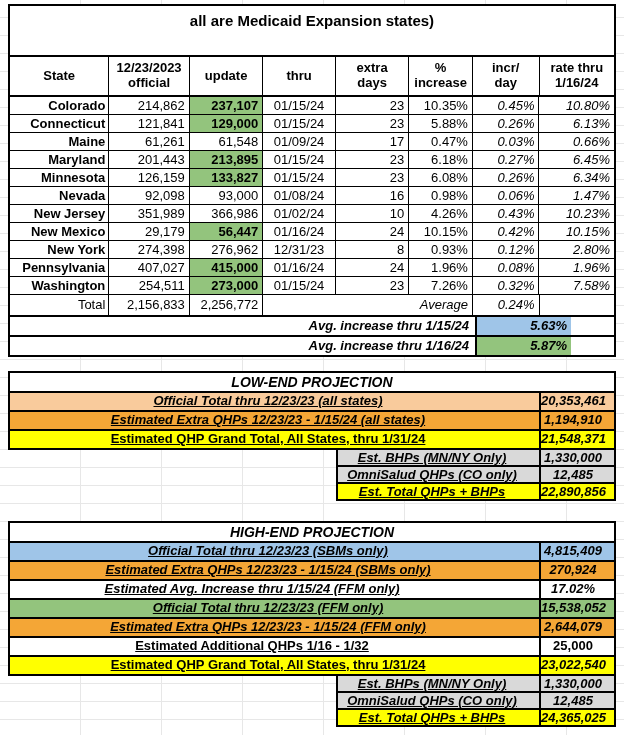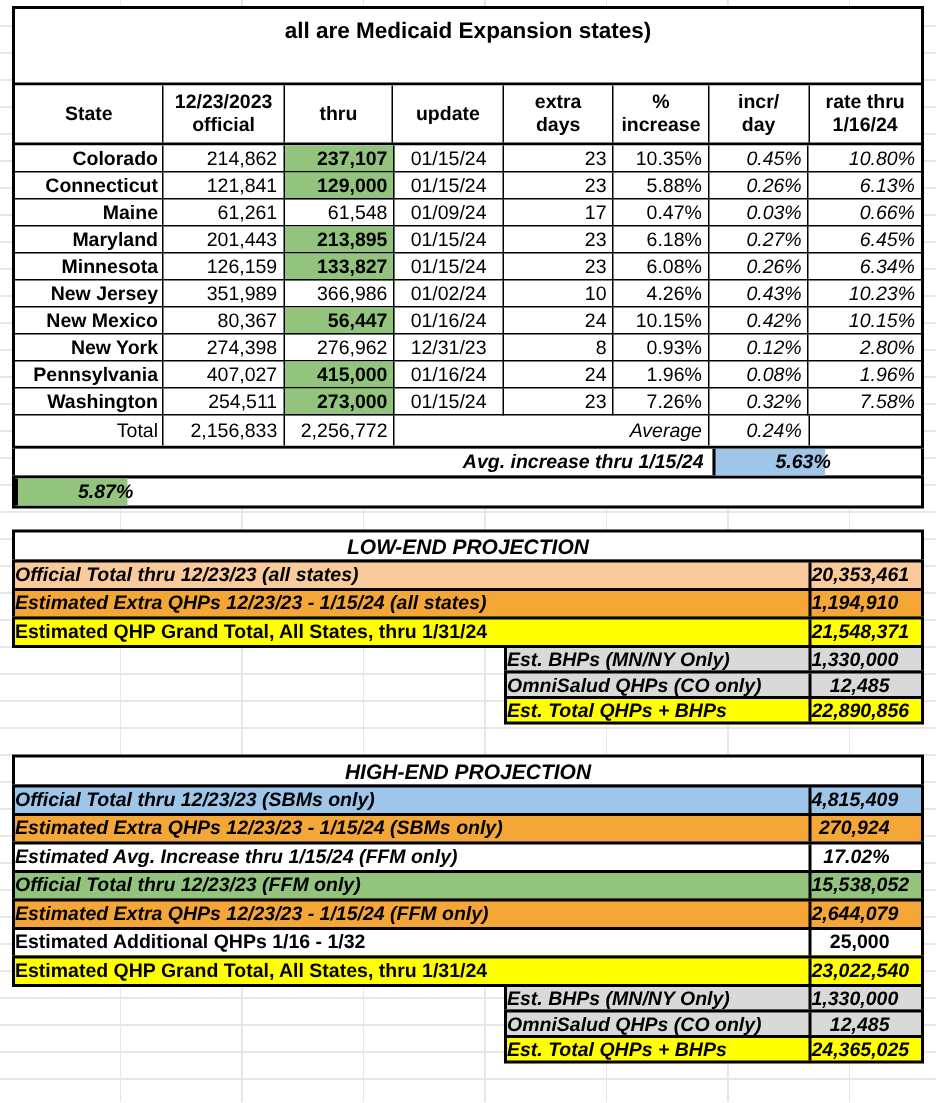--- a/index.html
+++ b/index.html
@@ -28,52 +28,52 @@
   .num { text-align: right; padding-right: 4px; }
   .state { font-weight: bold; text-align: right; padding-right: 3px; }
   .date { text-align: center; }
   .it { font-style: italic; }
   .reg { font-weight: normal; }
   .hl { background: #93C47D; font-weight: bold; }
   .total .c { height: 20px; line-height: 19px; font-weight: normal; border-bottom: none; }
   .avg-row { display: flex; border: 2px solid #000; margin-top: -2px; background: #fff; height: 22px; }
   .avg-label { width: 465px; text-align: right; font-weight: bold; font-style: italic;
                font-size: 13px; padding-right: 6px; line-height: 18px; }
-  .avg-value { width: 75px; border-left: 2px solid #000; text-align: right; font-weight: bold;
+  .avg-value { width: 96px; border-left: 2px solid #000; text-align: right; font-weight: bold;
                font-style: italic; font-size: 13px; padding-right: 4px; line-height: 18px; padding-left: 40px; }
   .gap1 { height: 14px; } .gap2 { height: 20px; }
   .proj-header { border: 2px solid #000; background: #fff; text-align: center; font-weight: bold;
                  font-style: italic; font-size: 14px; height: 22px; line-height: 18px; }
   .proj-row { display: flex; border: 2px solid #000; margin-top: -2px; height: 21px; }
   .proj-row.short { margin-left: 328px; width: 280px; height: 19px; }
-  .proj-label { flex: 1; text-align: left; font-weight: bold; font-size: 13px;
-                padding-right: 13px; line-height: 16px; overflow: hidden; white-space: nowrap; }
-  .proj-value { width: 75px; border-left: 2px solid #000; text-align: right; font-weight: bold;
-                font-size: 13px; padding-right: 21px; line-height: 16px; }
+  .proj-label { flex: 1; text-align: center; font-weight: bold; font-size: 13px;
+                padding-right: 13px; line-height: 16px; overflow: hidden; white-space: nowrap; text-decoration: underline; }
+  .proj-value { width: 75px; border-left: 2px solid #000; text-align: center; font-weight: bold;
+                font-size: 13px; padding-right: 9px; line-height: 16px; }
   .bg-salmon { background: #F9CB9C; } .bg-orange { background: #F4A636; }
   .bg-yellow { background: #FFFF00; } .bg-gray   { background: #D9D9D9; }
   .bg-blue   { background: #9FC5E8; } .bg-green  { background: #93C47D; }
   .bg-white  { background: #FFFFFF; gap: 32px; }
 </style>
 </head>
 <body>
 
 <div class="sheet">
 
   <div class="main-table">
     <div class="title">
       <div>all are Medicaid Expansion states)</div>
     </div>
 
     <div class="row8 hdr" id="hdr-row">
         <div class="c w0">State</div>
         <div class="c w1">12/23/2023
 official</div>
+        <div class="c w2">update</div>
         <div class="c w3">thru</div>
-        <div class="c w2">update</div>
         <div class="c w4">extra
 days</div>
         <div class="c w5">%
 increase</div>
         <div class="c w6">incr/
 day</div>
         <div class="c w7">rate thru
 1/16/24</div>
       </div>
 
@@ -122,32 +122,42 @@
           <div class="c w0 state">Minnesota</div>
           <div class="c w1 num">126,159</div>
           <div class="c w2 num hl">133,827</div>
           <div class="c w3 date">01/15/24</div>
           <div class="c w4 num">23</div>
           <div class="c w5 num">6.08%</div>
           <div class="c w6 num it">0.26%</div>
           <div class="c w7 num it">6.34%</div>
         </div>
         <div class="row8 data">
+          <div class="c w0 state">Nevada</div>
+          <div class="c w1 num">92,098</div>
+          <div class="c w2 num">93,000</div>
+          <div class="c w3 date">01/08/24</div>
+          <div class="c w4 num">16</div>
+          <div class="c w5 num">0.98%</div>
+          <div class="c w6 num it">0.06%</div>
+          <div class="c w7 num it">1.47%</div>
+        </div>
+        <div class="row8 data">
           <div class="c w0 state">New Jersey</div>
           <div class="c w1 num">351,989</div>
           <div class="c w2 num">366,986</div>
           <div class="c w3 date">01/02/24</div>
           <div class="c w4 num">10</div>
           <div class="c w5 num">4.26%</div>
           <div class="c w6 num it">0.43%</div>
           <div class="c w7 num it">10.23%</div>
         </div>
         <div class="row8 data">
           <div class="c w0 state">New Mexico</div>
-          <div class="c w1 num">80,367</div>
+          <div class="c w1 num">29,179</div>
           <div class="c w2 num hl">56,447</div>
           <div class="c w3 date">01/16/24</div>
           <div class="c w4 num">24</div>
           <div class="c w5 num">10.15%</div>
           <div class="c w6 num it">0.42%</div>
           <div class="c w7 num it">10.15%</div>
         </div>
         <div class="row8 data">
           <div class="c w0 state">New York</div>
           <div class="c w1 num">274,398</div>
@@ -188,20 +198,21 @@
       <div class="c w6 num it">0.24%</div>
       <div class="c w7"></div>
     </div>
   </div>
 
   <div class="avg-row">
     <div class="avg-label">Avg. increase thru 1/15/24</div>
     <div class="avg-value bg-blue">5.63%</div>
   </div>
   <div class="avg-row">
+    <div class="avg-label">Avg. increase thru 1/16/24</div>
     <div class="avg-value bg-green">5.87%</div>
   </div>
 
   <div class="gap1"></div>
 
   <div>
     <div class="proj-header">LOW-END PROJECTION</div>
     <div id="low-rows">
         <div class="proj-row bg-salmon">
           <div class="proj-label it">Official Total thru 12/23/23 (all states)</div>

